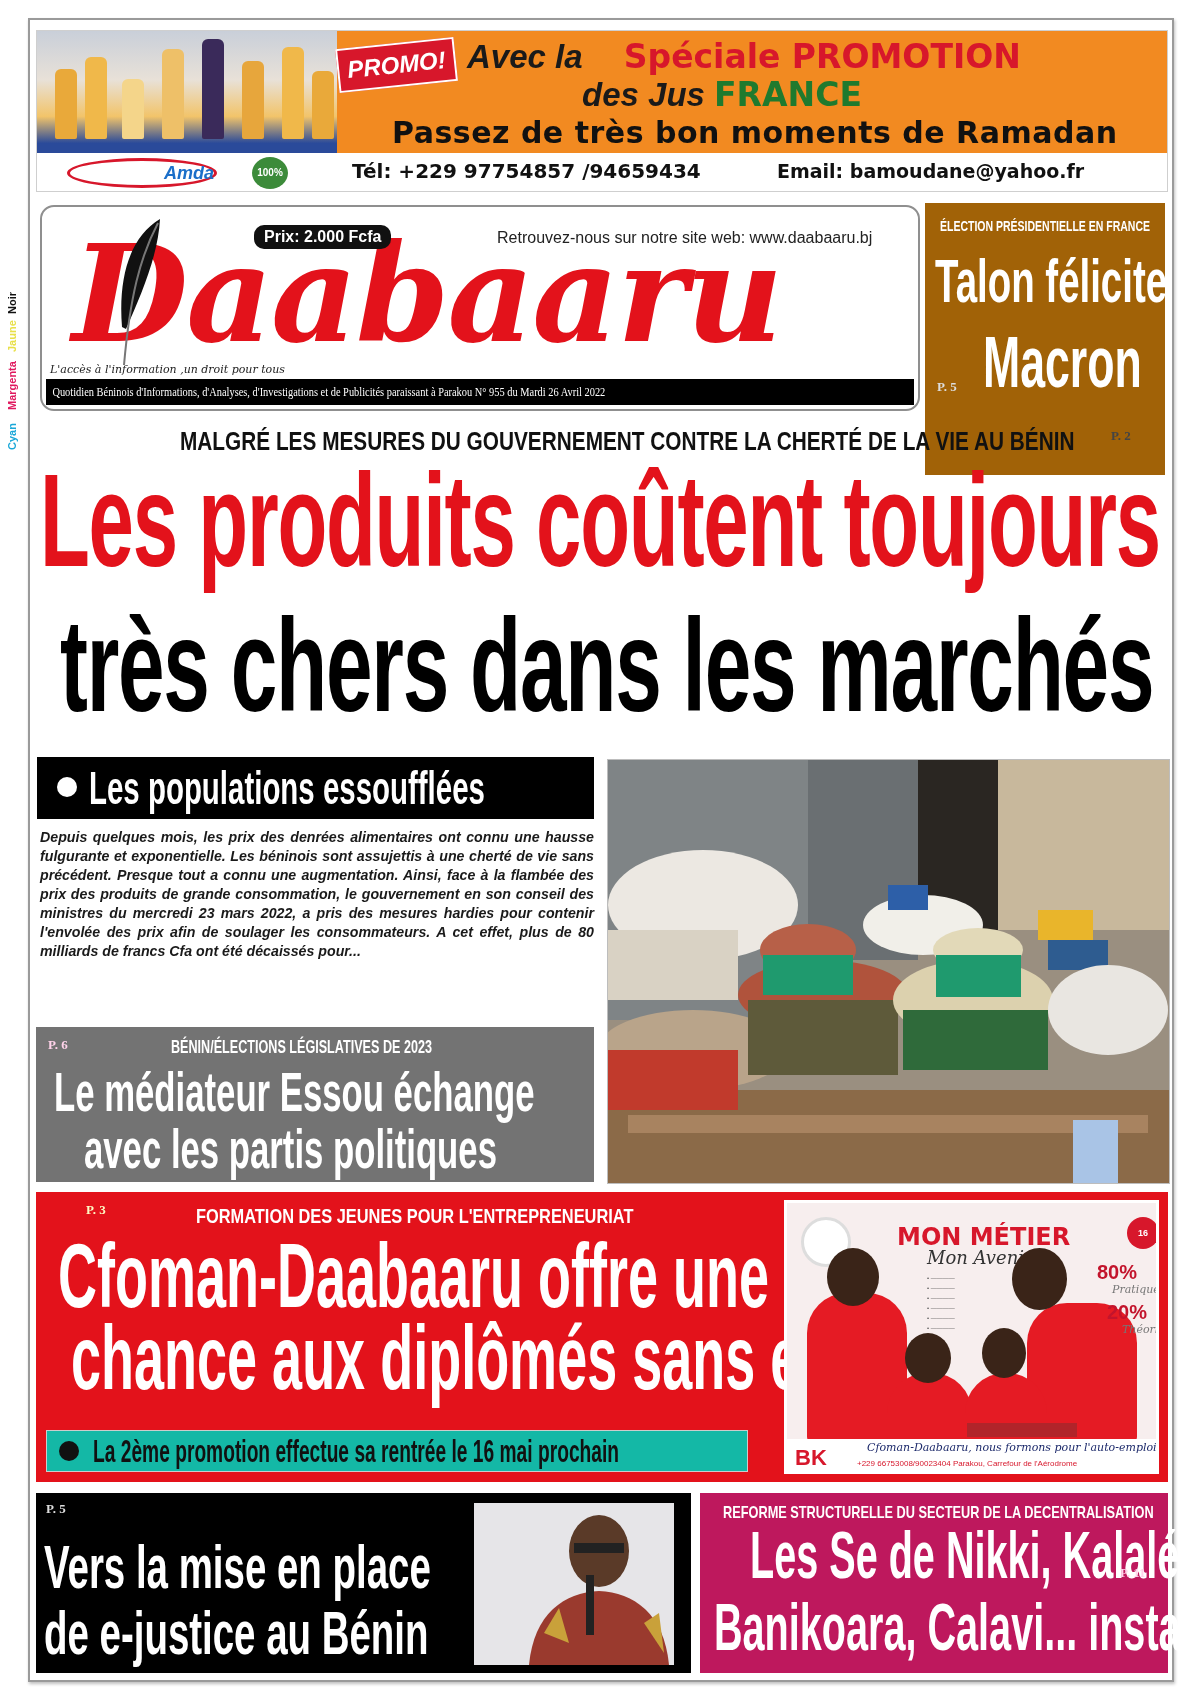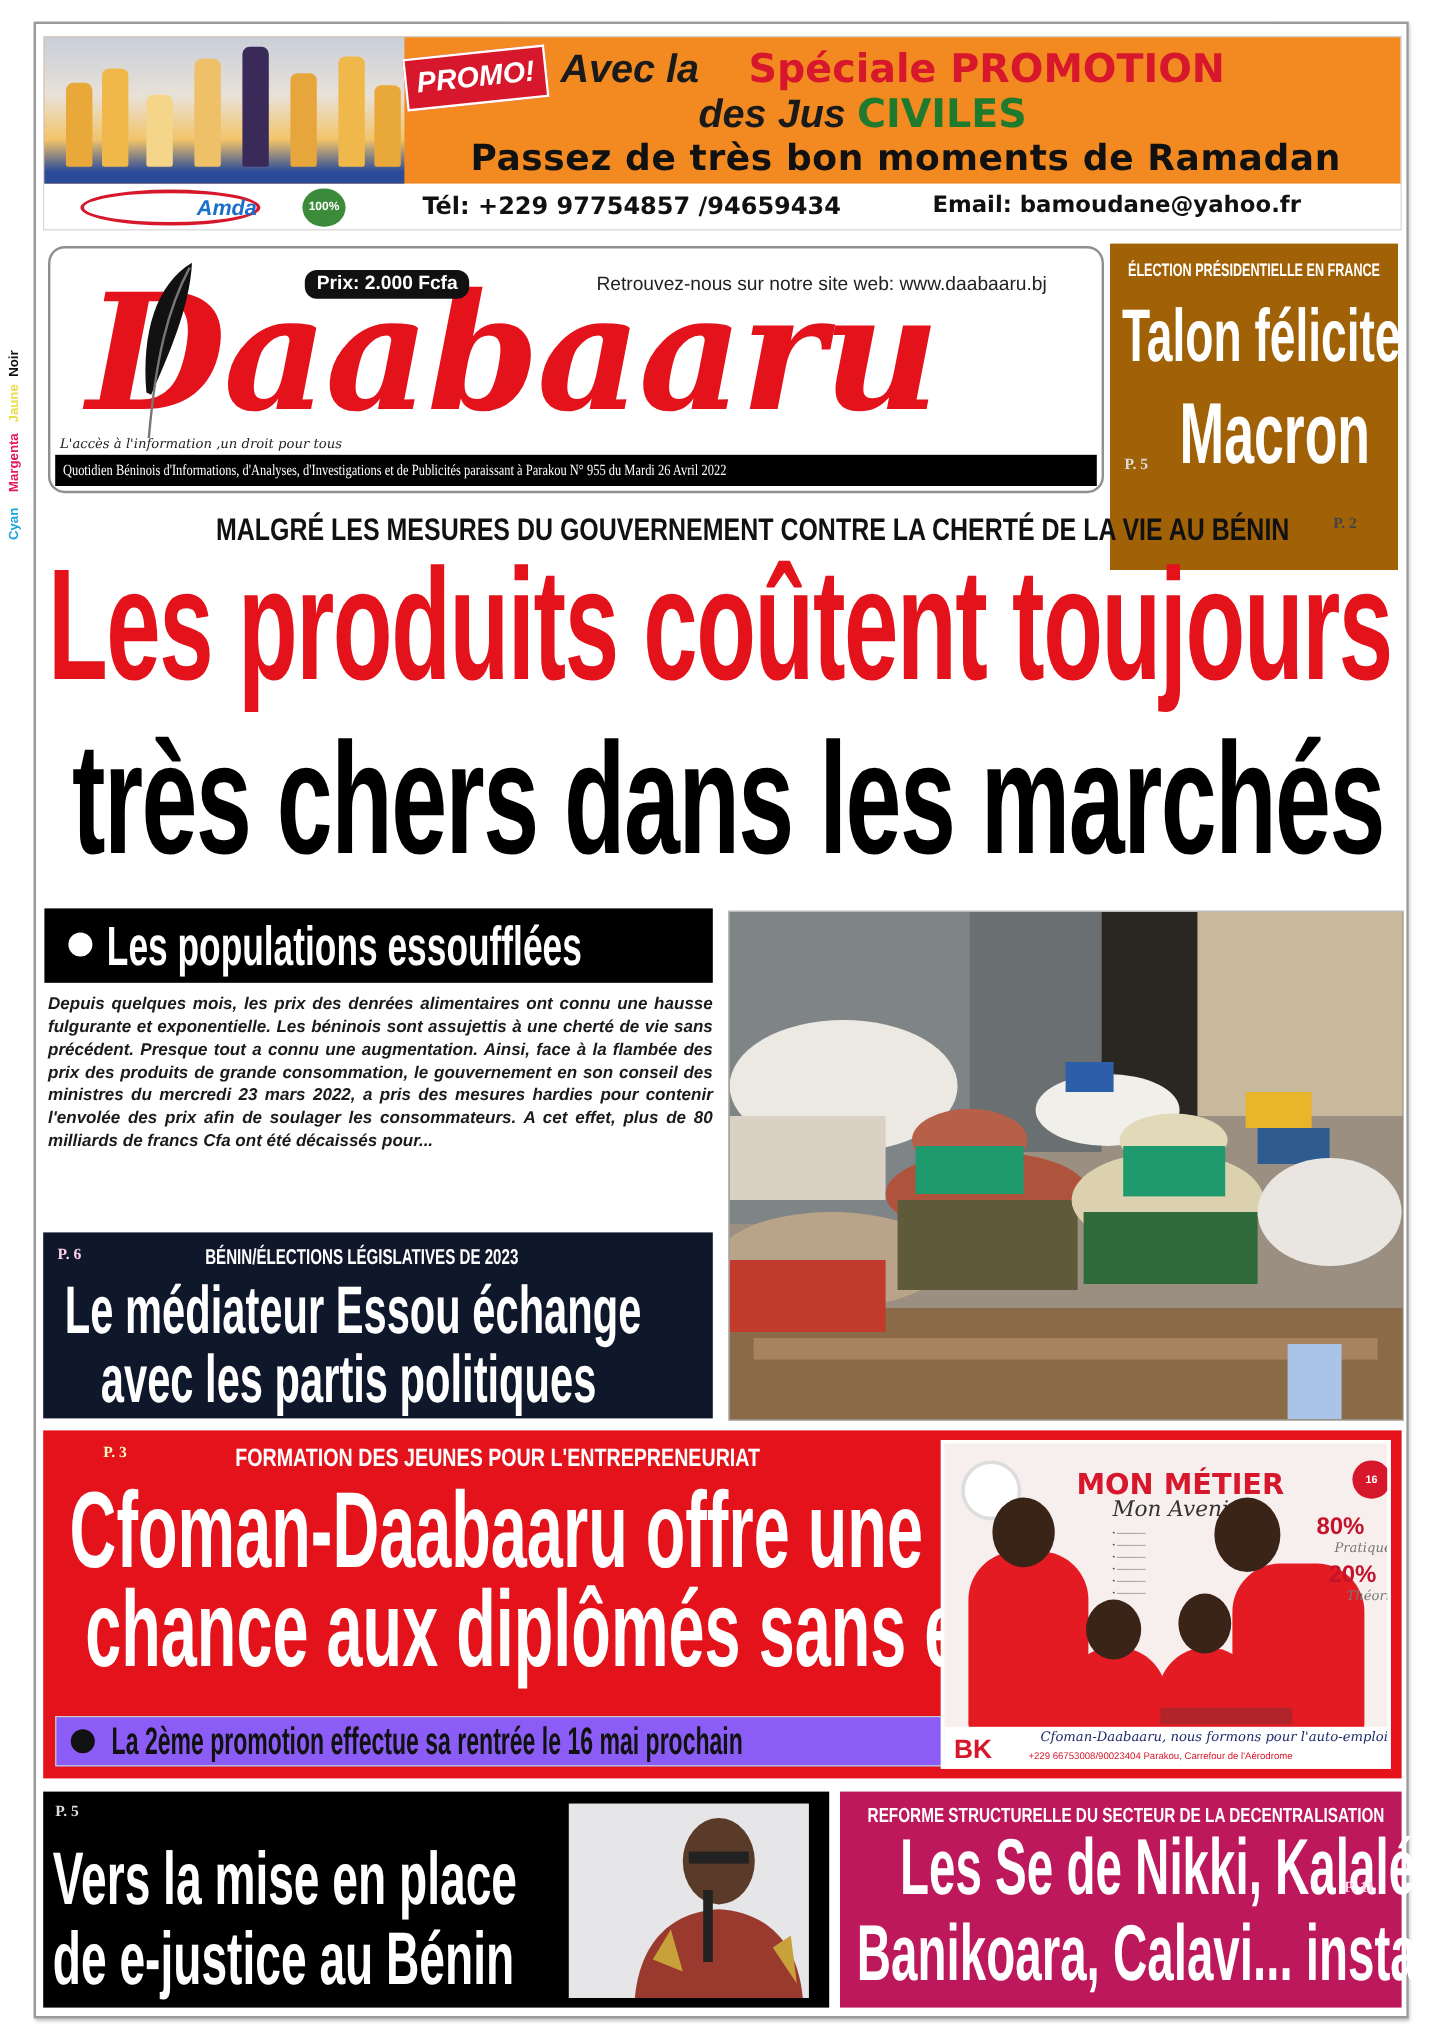--- a/index.html
+++ b/index.html
@@ -56,38 +56,38 @@
 
   
   .bullet-box { left:37px; top:757px; width:557px; height:62px; background:#000; color:#fff; }
   .bullet-box .dot { position:absolute; left:20px; top:20px; width:20px; height:20px; border-radius:50%; background:#fff; }
   .bullet-box .txt { position:absolute; left:52px; top:6px; font-size:46px; font-weight:bold; white-space:nowrap; line-height:50px; }
   .bullet-box .txt span { display:inline-block; transform:scaleX(0.64); transform-origin:left top; }
 
   .lede { left:40px; top:828px; width:554px; font-size:14.2px; line-height:19px; font-style:italic; font-weight:bold; color:#1a1a1a; text-align:justify; }
 
   
-  .pink-box { left:36px; top:1027px; width:558px; height:155px; background:#0f172a; color:#fff; }
+  .pink-box { left:36px; top:1027px; width:558px; height:155px; background:#737373; color:#fff; }
   .pink-box .pref { position:absolute; left:12px; top:10px; color:#ffd2ea; }
   .pink-box .kick { position:absolute; left:135px; top:10px; font-size:18px; font-weight:bold; text-decoration:underline; white-space:nowrap; }
   .pink-box .l1 { position:absolute; left:18px; top:36px; font-size:56px; font-weight:bold; white-space:nowrap; line-height:58px; }
   .pink-box .l2 { position:absolute; left:48px; top:93px; font-size:56px; font-weight:bold; white-space:nowrap; line-height:58px; }
   .pink-box .l1 span, .pink-box .l2 span { display:inline-block; transform:scaleX(0.62); transform-origin:left top; }
 
   
   .market-photo { left:607px; top:759px; width:561px; height:423px; overflow:hidden; background:#8a7b68; border:1px solid #bdbdbd; }
 
   
   .red-box { left:36px; top:1192px; width:1132px; height:290px; background:#e3121b; }
   .red-box .pref { position:absolute; left:50px; top:10px; color:#fef9c3; }
   .red-box .kick { position:absolute; left:160px; top:12px; font-size:21px; font-weight:bold; color:#fff; text-decoration:underline; white-space:nowrap; }
   .red-box .l1 { position:absolute; left:22px; top:38px; font-size:90px; font-weight:bold; color:#fff; white-space:nowrap; line-height:92px; }
   .red-box .l2 { position:absolute; left:35px; top:120px; font-size:90px; font-weight:bold; color:#fff; white-space:nowrap; line-height:92px; }
   .red-box .l1 span, .red-box .l2 span { display:inline-block; transform:scaleX(0.60); transform-origin:left top; }
-  .red-sub { position:absolute; left:10px; top:238px; width:700px; height:40px; background:#8b5cf6; border:1px solid #ccc;padding-left:45px; }
+  .red-sub { position:absolute; left:10px; top:238px; width:700px; height:40px; background:#14b8a6; border:1px solid #ccc; }
   .red-sub .dot { position:absolute; left:12px; top:10px; width:20px; height:20px; border-radius:50%; background:#111; }
   .red-sub .txt { position:absolute; left:46px; top:2px; font-size:32px; font-weight:bold; color:#111; white-space:nowrap; line-height:36px; }
   .red-sub .txt span { display:inline-block; transform:scaleX(0.6); transform-origin:left top; }
 
   .ad { position:absolute; left:748px; top:8px; width:375px; height:274px; background:#f7eeee; border:3px solid #fff; box-sizing:border-box; overflow:hidden; }
   .ad .title { position:absolute; left:110px; top:20px; color:#d7172b; font-size:24px; font-weight:bold; white-space:nowrap; font-family:"DejaVu Sans", sans-serif; }
   .ad .sub { position:absolute; left:140px; top:44px; color:#333; font-size:18px; font-style:italic; font-family:"DejaVu Serif", serif; white-space:nowrap; }
   .ad .pct1 { position:absolute; left:310px; top:58px; color:#c3142c; font-size:20px; font-weight:bold; }
   .ad .pct1s { position:absolute; left:325px; top:80px; color:#777; font-size:11px; font-style:italic; font-family:"DejaVu Serif", serif; }
   .ad .pct2 { position:absolute; left:320px; top:98px; color:#c3142c; font-size:20px; font-weight:bold; }
@@ -142,21 +142,21 @@
     <div class="bottle" style="left:165px;height:100px;background:#3a2a5a"></div>
     <div class="bottle" style="left:205px;height:78px;background:#e7a63c"></div>
     <div class="bottle" style="left:245px;height:92px;background:#f0b84a"></div>
     <div class="bottle" style="left:275px;height:68px;background:#e9a93a"></div>
   </div>
   <div class="promo-tag">PROMO!</div>
   <div class="promo-l1">
     <span>Avec la </span><span class="red">Spéciale PROMOTION</span>
   </div>
   <div class="promo-l2">
-    <span>des Jus </span><span class="green">CIVILES</span>
+    <span>des Jus </span><span class="green">FRANCE</span>
   </div>
   <div class="promo-l3">Passez de très bon moments de Ramadan</div>
   <div class="promo-strip">
     <div class="amda-logo">Amda</div>
     <div class="bio-badge">100%</div>
     <div class="promo-tel">Tél: +229 97754857 /94659434</div>
     <div class="promo-email">Email: bamoudane@yahoo.fr</div>
   </div>
 </div>
 

